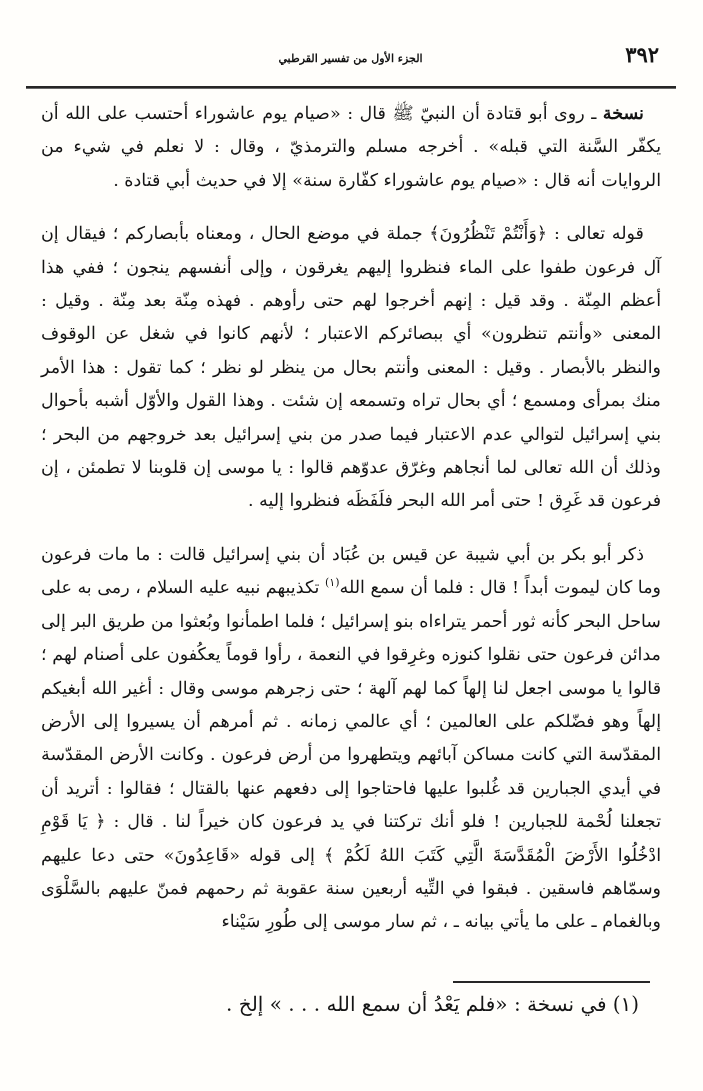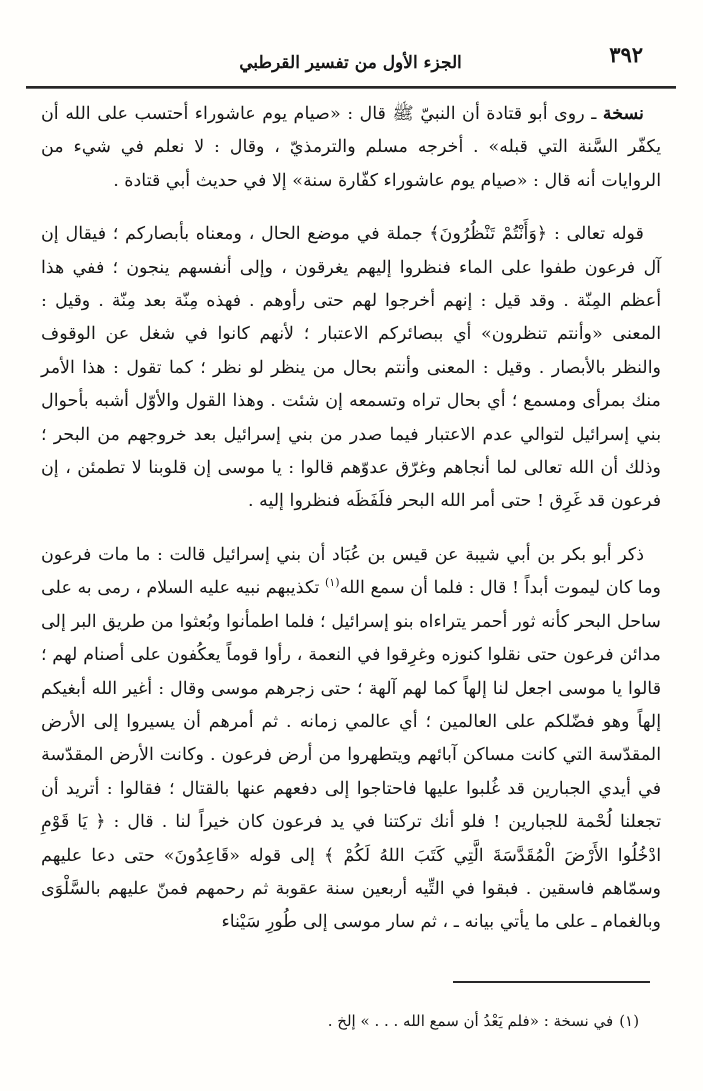--- a/index.html
+++ b/index.html
@@ -19,32 +19,32 @@
   .page-header {
     position: absolute;
     top: 42px;
     right: 42px;
     left: 40px;
     height: 38px;
   }
   .page-number {
     position: absolute;
     top: 0;
-    right: 18px;
+    right: 2px;
     font-size: 21px;
     font-weight: bold;
     letter-spacing: 1px;
   }
   .page-title {
     position: absolute;
     top: 10px;
     left: 0;
     right: 0;
     text-align: center;
-    font-size: 17px;
+    font-size: 11px;
     font-weight: bold;
   }
   .header-rule {
     position: absolute;
     top: 86px;
     right: 27px;
     left: 26px;
     height: 0;
     border-top: 2px solid #262626;
     border-bottom: 1px solid #6a6a6a;
@@ -74,23 +74,23 @@
     top: 981px;
     right: 53px;
     left: 42px;
   }
   .footnote-rule {
     width: 197px;
     height: 0;
     border-top: 2px solid #262626;
   }
   .footnote-line {
-    margin-top: 26px;
+    margin-top: 9px;
     padding-right: 11px;
-    font-size: 15px;
+    font-size: 20px;
     line-height: 24px;
     text-align: right;
   }
   .footnote-line .footnote-marker { margin-left: 6px; }
 </style>
 </head>
 <body>
 
 <div class="page">
 

